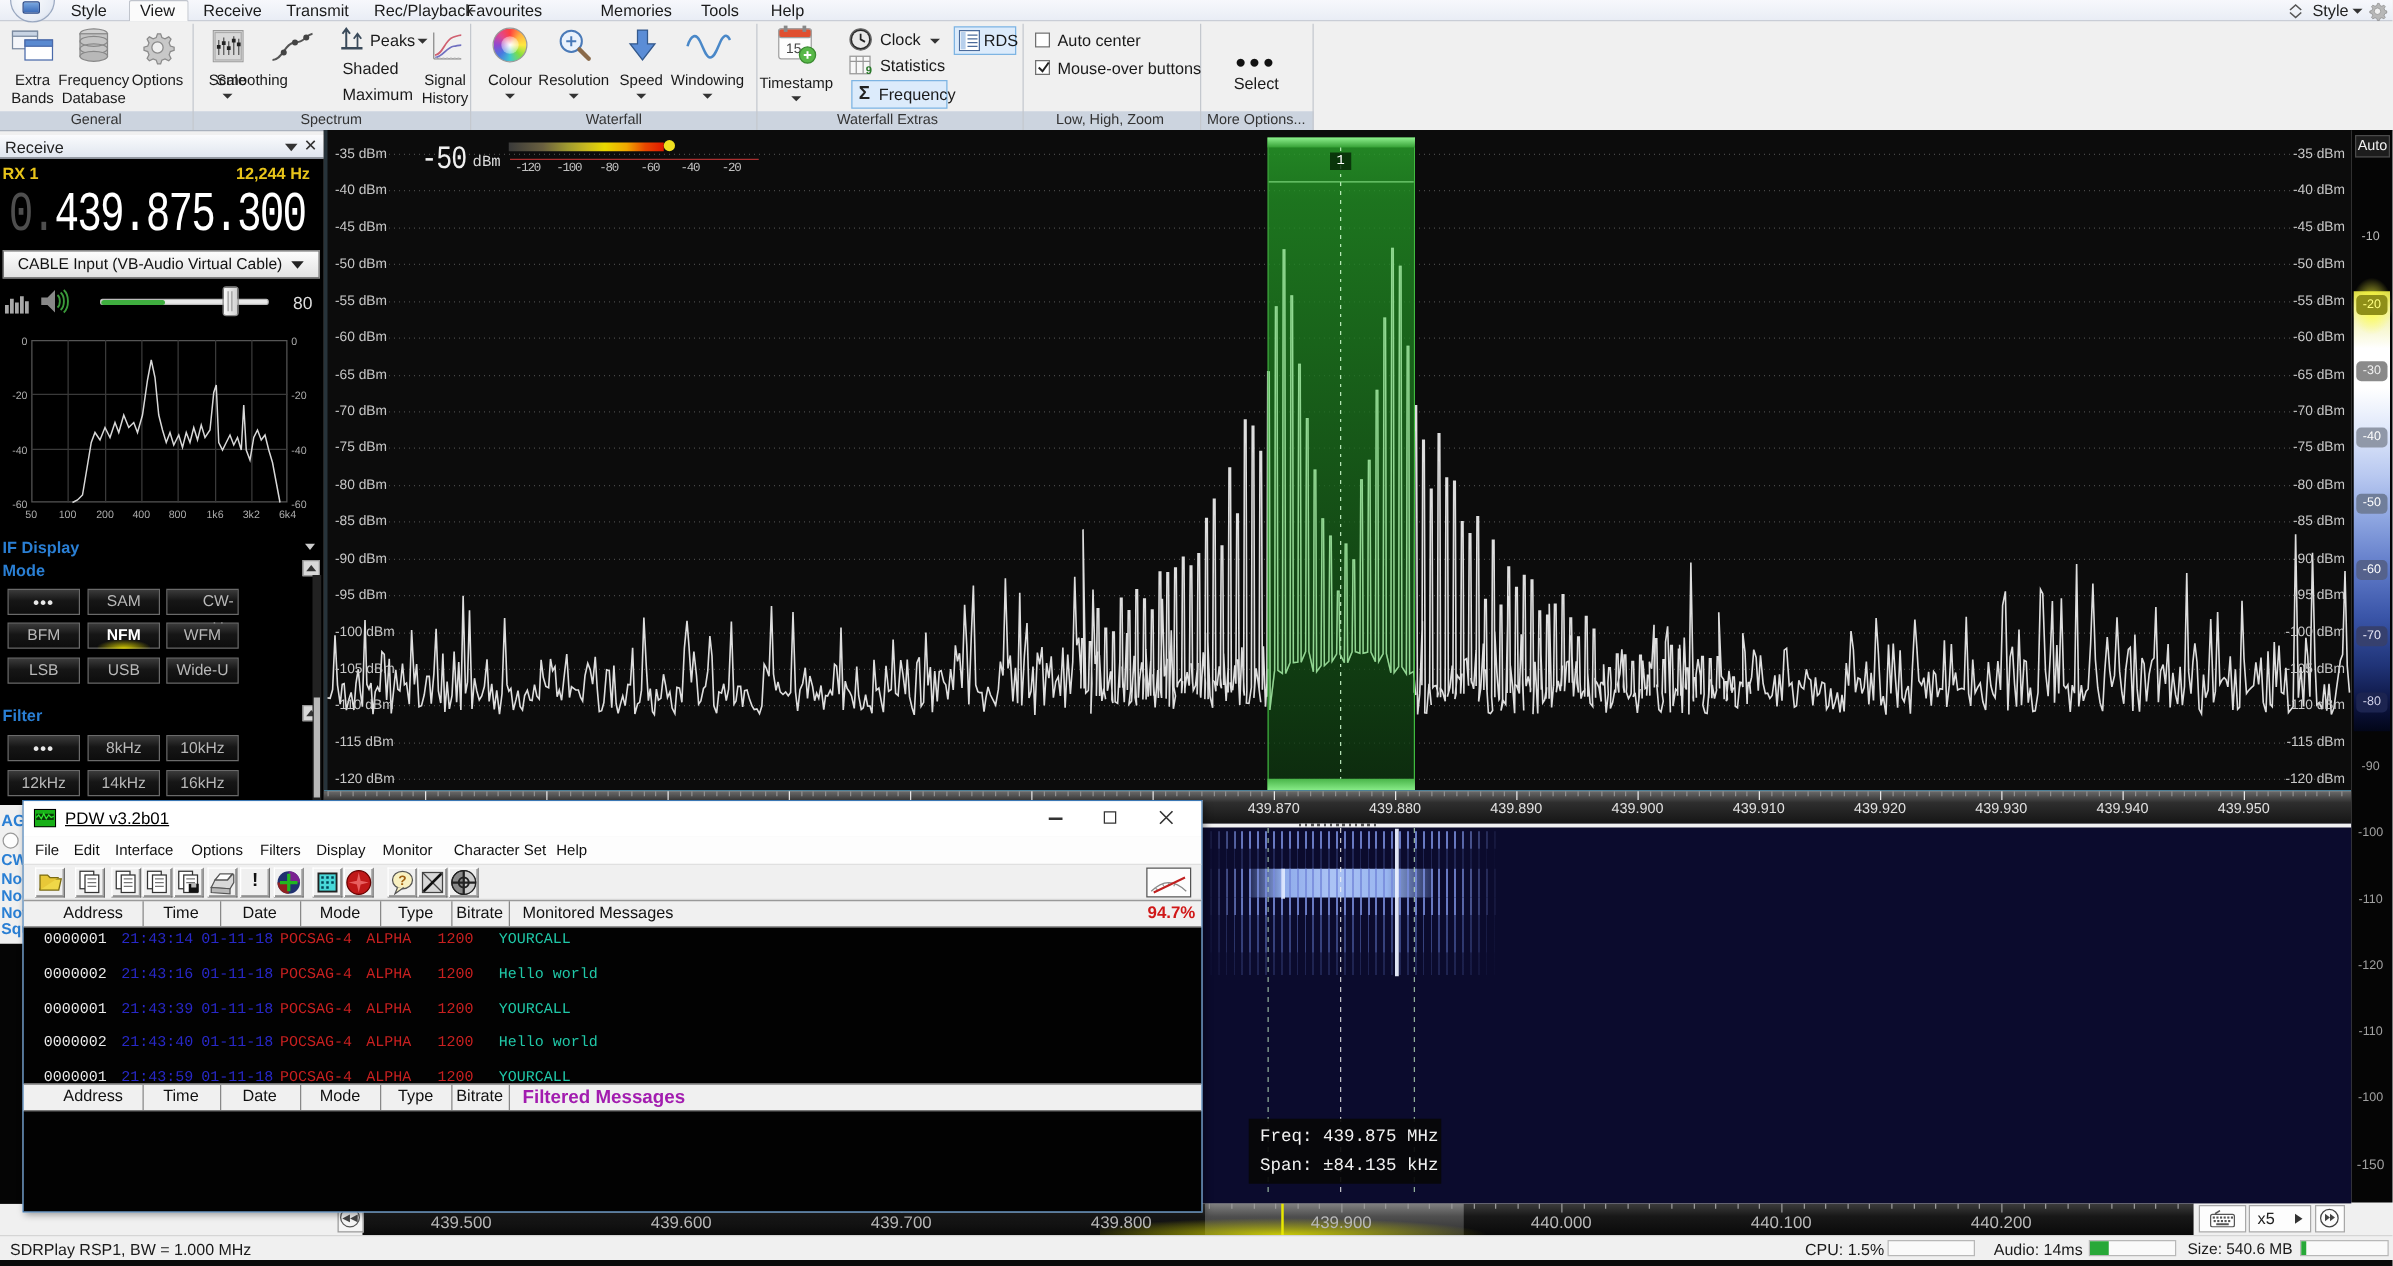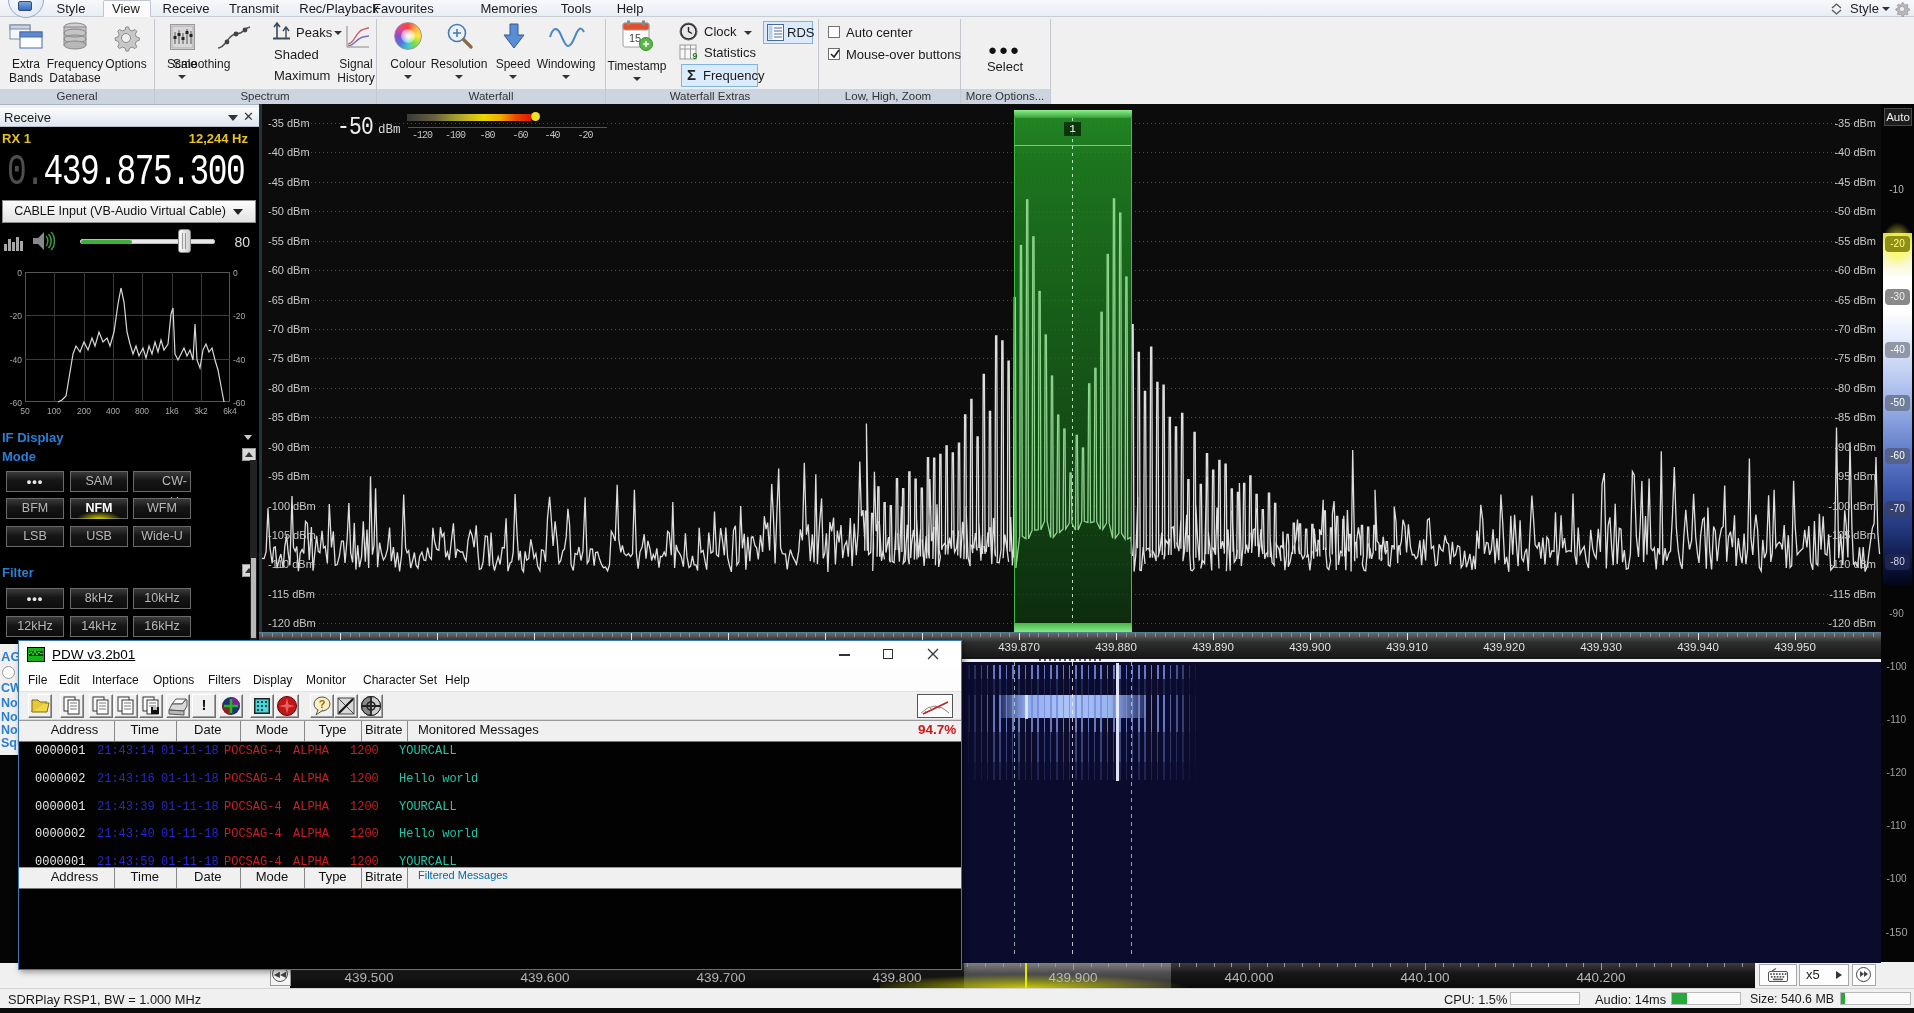--- a/index.html
+++ b/index.html
@@ -476,20 +476,21 @@
 <div class="abs" style="left:709px;top:59px;width:230px;height:14px;background-image:repeating-linear-gradient(90deg,rgba(120,140,220,0.85) 0 1.6px,transparent 1.6px 6.3px);"></div>
 <div class="abs" style="left:709px;top:73px;width:230px;height:30px;background-image:repeating-linear-gradient(90deg,rgba(90,110,190,0.55) 0 1.4px,transparent 1.4px 6.3px);"></div>
 <div class="abs" style="left:709px;top:103px;width:230px;height:18px;background-image:repeating-linear-gradient(90deg,rgba(90,110,190,0.55) 0 1.4px,transparent 1.4px 6.3px);opacity:0.45;"></div>
 <div class="abs" style="left:706px;top:4px;width:30px;height:120px;background:linear-gradient(90deg,#0b0b2d,rgba(11,11,45,0));"></div>
 <div class="abs" style="left:905px;top:4px;width:36px;height:120px;background:linear-gradient(90deg,rgba(11,11,45,0),#0b0b2d);"></div>
 <div class="abs" style="left:857px;top:4px;width:3px;height:118px;background:rgba(235,240,255,0.95);"></div>
 <div class="abs" style="left:766px;top:36px;width:3px;height:24px;background:rgba(225,235,255,0.9);"></div>
 <div class="abs" style="left:755px;top:3px;width:1px;height:292px;background-image:repeating-linear-gradient(rgba(190,230,190,0.75) 0 4px,transparent 4px 8px);"></div>
 <div class="abs" style="left:813px;top:3px;width:1px;height:292px;background-image:repeating-linear-gradient(rgba(240,240,240,0.8) 0 4px,transparent 4px 8px);"></div>
 <div class="abs" style="left:872px;top:3px;width:1px;height:292px;background-image:repeating-linear-gradient(rgba(190,230,190,0.75) 0 4px,transparent 4px 8px);"></div>
+<div class="abs mono" style="left:740px;top:236px;width:154px;height:52px;background:rgba(8,8,8,0.93);color:#f2f2f2;font-size:14px;line-height:23px;padding:4px 0 0 9px;">Freq: 439.875 MHz<br>Span: ±84.135 kHz</div>
 </div>
 <div class="abs" style="left:0;top:963px;width:1914px;height:25px;background:#f0f0f0;">
 <div class="abs" style="left:290px;top:0;width:1465px;height:25px;background:linear-gradient(#3c3c3c,#181818 40%,#0a0a0a);"></div>
 <div class="abs" style="left:964px;top:0;width:207px;height:25px;background:linear-gradient(#808080,#4f4f4f 40%,#303030);"></div>
 <div class="abs" style="left:880px;top:8px;width:440px;height:17px;background:radial-gradient(ellipse 52% 110% at 33% 100%,rgba(228,228,0,0.85),rgba(200,200,0,0) 72%);"></div>
 <div class="abs" style="left:298.6px;top:0;width:1px;height:4px;background:#9a9a9a;"></div>
 <div class="abs" style="left:316.2px;top:0;width:1px;height:4px;background:#9a9a9a;"></div>
 <div class="abs" style="left:333.8px;top:0;width:1px;height:4px;background:#9a9a9a;"></div>
 <div class="abs" style="left:351.4px;top:0;width:1px;height:4px;background:#9a9a9a;"></div>
 <div class="abs" style="left:369.0px;top:0;width:1px;height:7px;background:#9a9a9a;"></div>
@@ -895,14 +896,14 @@
 <div class="abs" style="left:156.5px;top:228px;width:64.5px;font-size:13px;color:#111;text-align:center;">Date</div>
 <div class="abs" style="left:221px;top:228px;width:64px;font-size:13px;color:#111;text-align:center;">Mode</div>
 <div class="abs" style="left:285px;top:228px;width:57px;font-size:13px;color:#111;text-align:center;">Type</div>
 <div class="abs" style="left:342px;top:228px;width:45.5px;font-size:13px;color:#111;text-align:center;">Bitrate</div>
 <div class="abs" style="left:95.0px;top:227px;width:1px;height:20px;background:#888;"></div>
 <div class="abs" style="left:156.5px;top:227px;width:1px;height:20px;background:#888;"></div>
 <div class="abs" style="left:221.0px;top:227px;width:1px;height:20px;background:#888;"></div>
 <div class="abs" style="left:285.0px;top:227px;width:1px;height:20px;background:#888;"></div>
 <div class="abs" style="left:342.0px;top:227px;width:1px;height:20px;background:#888;"></div>
 <div class="abs" style="left:387.5px;top:227px;width:1px;height:20px;background:#888;"></div>
-<div class="abs" style="left:399px;top:228px;font-size:11px;color:#0369a1;">Filtered Messages</div>
+<div class="abs" style="left:399px;top:228px;font-size:15px;color:#a21caf;font-weight:bold;">Filtered Messages</div>
 <div class="abs" style="left:0;top:248px;width:942px;height:80px;background:#020202;"></div>
 </div>
 </body></html>

